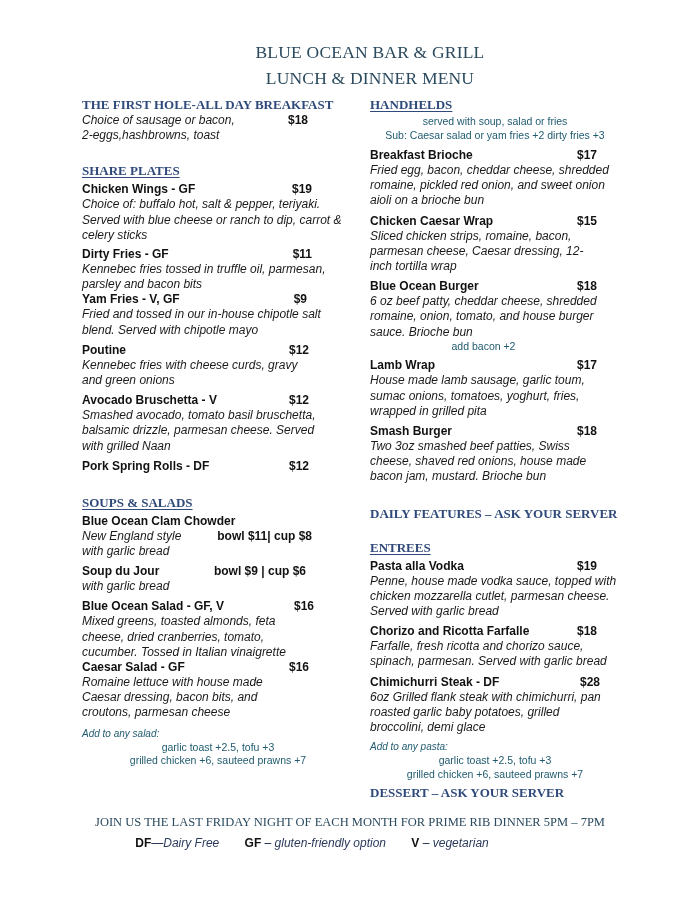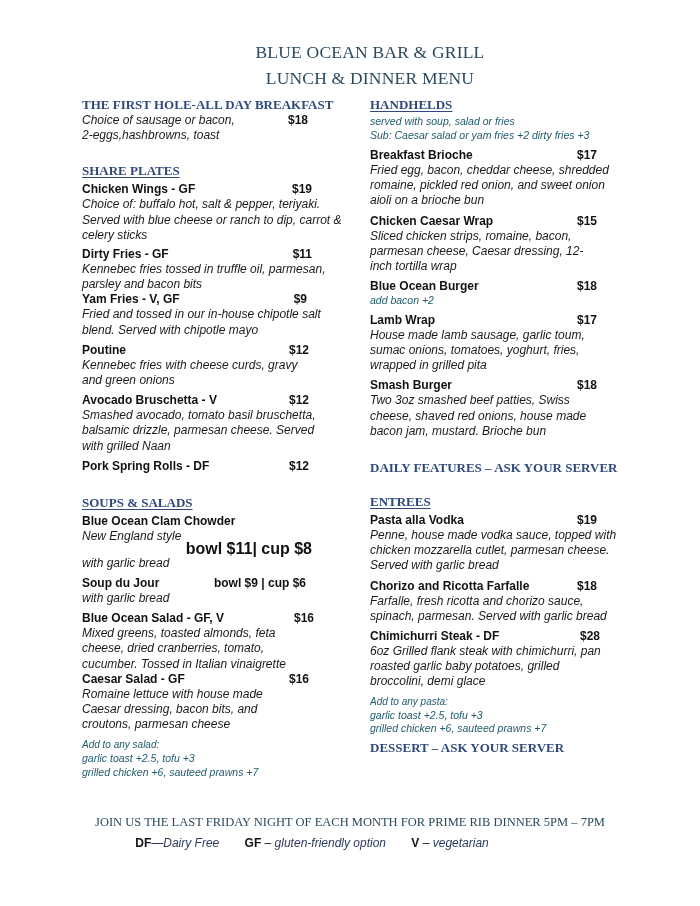--- a/index.html
+++ b/index.html
@@ -7,21 +7,21 @@
   .title { position:absolute; left:0; width:700px; text-align:center; font-family:"Liberation Serif", serif; color:#2b4a5e; font-size:17.5px; letter-spacing:0.2px;padding-left:20px; }
   .col { position:absolute; top:96px; }
   .col-left { left:82px; width:272px; }
   .col-right { left:370px; width:250px; }
   .sec { font-family:"Liberation Serif", serif; font-weight:bold; color:#2f4a7a; font-size:13px; line-height:17px; }
   .sec.u { text-decoration:underline; text-underline-offset:2px; }
   .item { margin-top:3px; }
   .row { display:flex; justify-content:space-between; font-weight:bold; font-size:12px; line-height:15px; }
   .row .price { font-weight:bold; }
   .desc { font-style:italic; font-size:12px; line-height:15.2px; color:#1a1a1a; }
-  .note { font-style:italic; font-size:10.5px; line-height:13.5px; color:#1f5a6e; }
+  .note { font-size:10.5px; line-height:13.5px; color:#1f5a6e;text-align:center; }
   .note-h { font-style:italic; font-weight:normal; font-size:10px; line-height:14px; color:#1f5a6e; }
   .footer1 { position:absolute; top:815px; left:0; width:700px; text-align:center; font-family:"Liberation Serif", serif; color:#2b4a5e; font-size:12.5px; }
   .footer2 { position:absolute; top:836px; left:0; width:624px; text-align:center; font-size:12px; }
   .footer2 b { font-weight:bold; }
   .footer2 i { font-style:italic; color:#2b3a5a; }
   .gap { margin-right:22px; }
 </style>
 </head>
 <body>
 
@@ -79,21 +79,21 @@
       </div>
   </div>
 
   <div class="sec u" style="margin-top:20px;">SOUPS &amp; SALADS</div>
   <div class="item">
     <div class="row" style="justify-content:flex-start;">
         <span>Blue Ocean Clam Chowder</span>
       </div>
     <div style="display:flex;width:230px;justify-content:space-between;">
       <span class="desc">New England style</span>
-      <span style="font-weight:bold;font-size:16px;line-height:15px;margin-top:12px;">bowl $11| cup $8</span>
+      <span style="font-weight:bold;font-size:12px;line-height:15px;">bowl $11| cup $8</span>
     </div>
     <div class="desc">with garlic bread</div>
   </div>
   <div class="item" style="margin-top:5px;width:224px;">
     <div class="row">
         <span>Soup du Jour</span>
         <span class="price">bowl $9 | cup $6</span>
       </div>
     <div class="desc">with garlic bread</div>
   </div>
@@ -135,20 +135,21 @@
         <span>Chicken Caesar Wrap</span>
         <span class="price">$15</span>
       </div>
     <div class="desc" style="width:222px;">Sliced chicken strips, romaine, bacon, parmesan cheese, Caesar dressing, 12-inch tortilla wrap</div>
   </div>
   <div class="item" style="margin-top:5px;width:227px;">
     <div class="row">
         <span>Blue Ocean Burger</span>
         <span class="price">$18</span>
       </div>
+    <div class="desc" style="width:240px;">6 oz beef patty, cheddar cheese, shredded romaine, onion, tomato, and house burger sauce. Brioche bun</div>
     <div class="note">add bacon +2</div>
   </div>
   <div class="item" style="margin-top:5px;width:227px;">
     <div class="row">
         <span>Lamb Wrap</span>
         <span class="price">$17</span>
       </div>
     <div class="desc" style="width:235px;">House made lamb sausage, garlic toum, sumac onions, tomatoes, yoghurt, fries, wrapped in grilled pita</div>
   </div>
   <div class="item" style="margin-top:5px;width:227px;">

